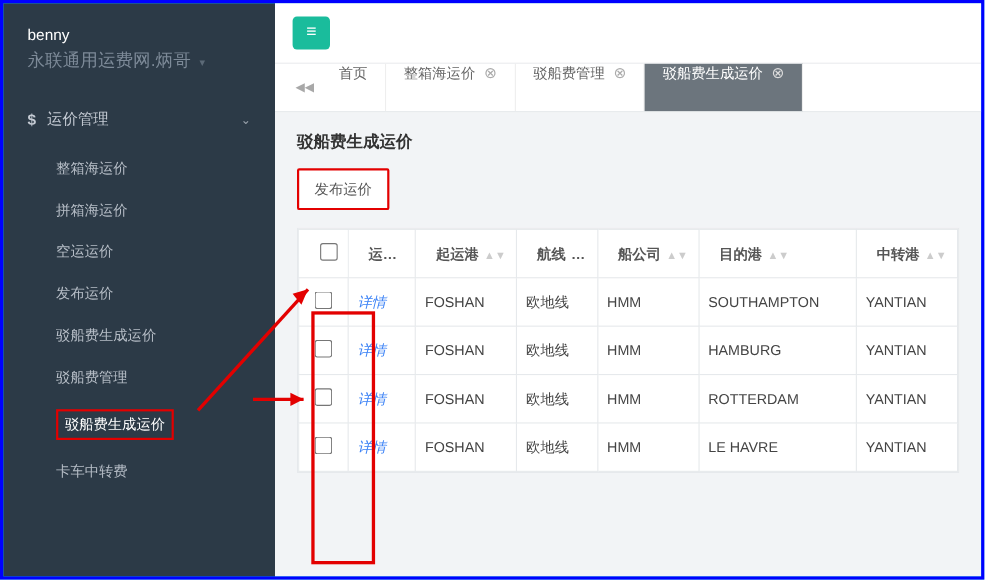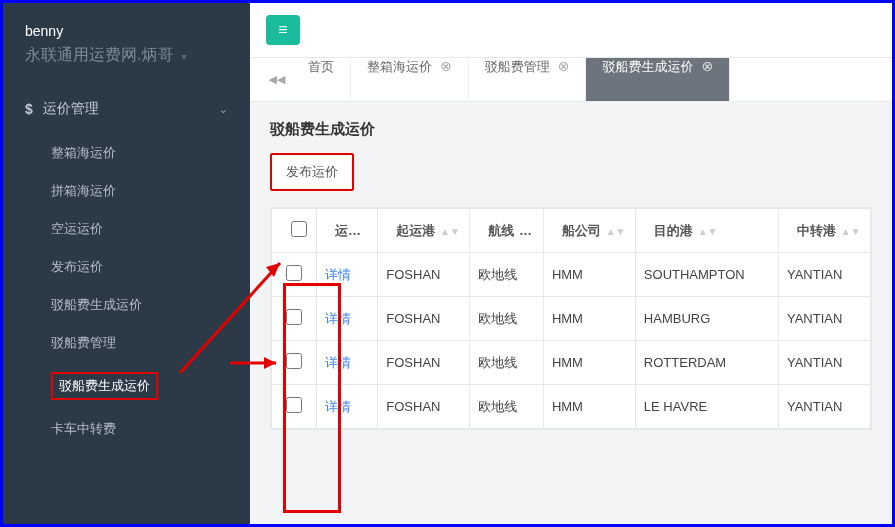--- a/index.html
+++ b/index.html
@@ -35,21 +35,21 @@
 .btn-row { display: flex; margin-bottom: 16px; }
 .btn { background: #fff; border: 1px solid #d5d9de; padding: 8px 14px; font-size: 13px; color: #555; cursor: pointer; border-radius: 2px; }
 .btn.highlight { border: 2px solid #e30000; }
 
 .table-wrap { background: #fff; border: 1px solid #e6e9ec; overflow: hidden; }
 table { border-collapse: collapse; width: 100%; table-layout: fixed; }
 th, td { border: 1px solid #e6e9ec; padding: 12px 8px; text-align: left; vertical-align: middle; overflow: hidden; text-overflow: ellipsis; white-space: nowrap; }
 th { color: #555; font-weight: 600; font-size: 13px; background: #fff; padding-left: 18px; }
 th .sort { color: #ccc; font-size: 10px; margin-left: 2px; }
 td { color: #444; font-size: 13px; }
-.link { color: #3b82f6; cursor: pointer; }
+.link { color: #3b82f6; cursor: pointer; font-style: italic; }
 .chk-col { width: 44px; text-align: center; position: relative; }
 input[type=checkbox] { width: 16px; height: 16px; cursor: pointer; }
 
 .col-detail { width: 60px; }
 .col-port { width: 90px; }
 .col-route { width: 72px; }
 .col-co { width: 90px; }
 .col-dest { width: 140px; }
 .col-trans { width: 90px; }
 

